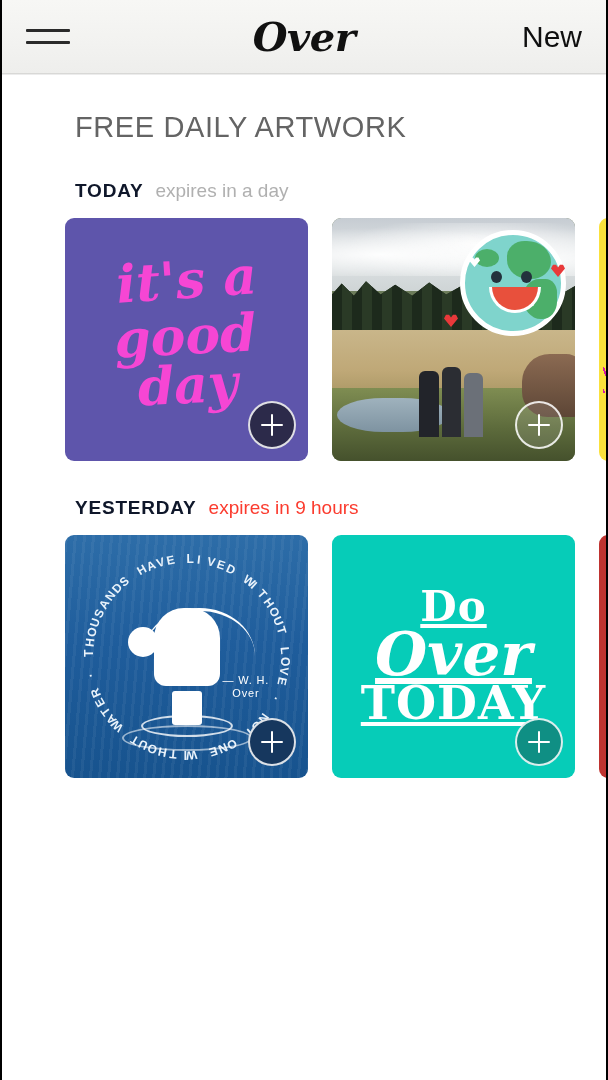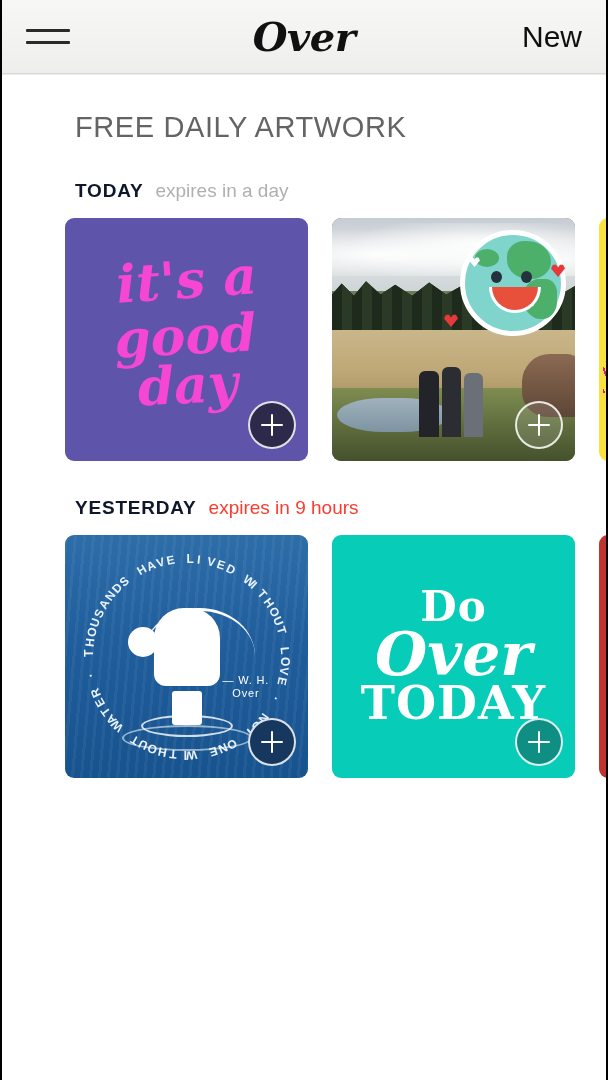--- a/index.html
+++ b/index.html
@@ -304,21 +304,21 @@
     color:#ffffff; font-size:11px; line-height:1.25; text-align:center;
     letter-spacing:.8px;
   }
 
   
   .c-teal { background:#06ccb8; }
   .c-teal .letters {
     position:absolute; inset:0;
     display:flex; flex-direction:column; align-items:center; justify-content:center;
     color:#ffffff; font-family:"DejaVu Serif", serif; font-weight:700;
-    line-height:.88; text-align:right;
+    line-height:.88; text-align:right;text-decoration:underline;
   }
   .c-teal .t1 { font-size:42px; letter-spacing:1px; }
   .c-teal .t2 { font-size:60px; font-style:italic; margin:2px 0; }
   .c-teal .t3 { font-size:46px; letter-spacing:1px; }
 
   
   .c-red { background:#bf3330; }
   .c-red .r-text {
     position:absolute; left:12px; top:30%;
     color:#ffd91e; font-family:"DejaVu Sans", sans-serif;

